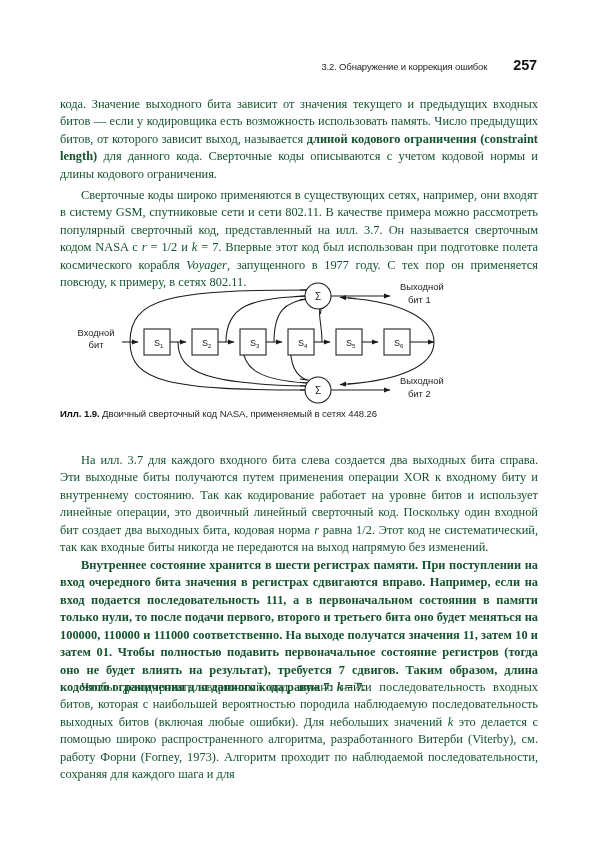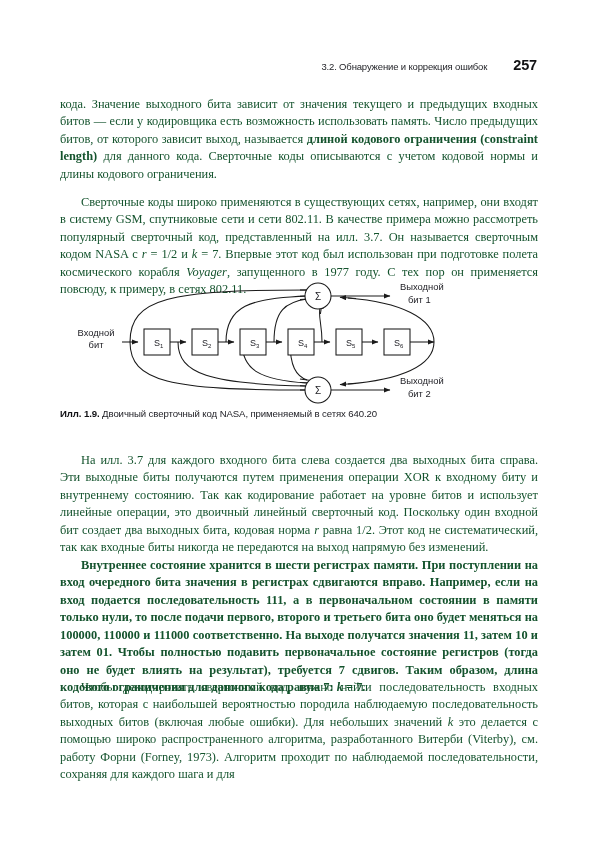--- a/index.html
+++ b/index.html
@@ -62,21 +62,21 @@
     margin: 0;
     text-indent: 21px;
     hyphens: manual;
   }
   .body-col p.noindent {
     text-indent: 0;
   }
   b { font-weight: bold; }
   i { font-style: italic; }
   .blk1 { top: 96px; }
-  .blk2 { top: 194px; }
+  .blk2 { top: 187px; }
   .blk3 { top: 452px; }
   .blk4 { top: 557px; font-weight: bold; }
   .blk5 { top: 679px; }
 
   
   .figure {
     position: absolute;
     left: 60px;
     top: 278px;
     width: 478px;
@@ -218,21 +218,21 @@
       <text class="io-label" x="36" y="58" text-anchor="middle">Входной</text>
       <text class="io-label" x="36" y="70" text-anchor="middle">бит</text>
       <text class="io-label" x="340" y="12">Выходной</text>
       <text class="io-label" x="348" y="25">бит 1</text>
       <text class="io-label" x="340" y="106">Выходной</text>
       <text class="io-label" x="348" y="119">бит 2</text>
     </svg>
   </div>
 
   <div class="caption">
-    <span class="cap-label">Илл. 1.9.</span><span> Двоичный сверточный код NASA, применяемый в сетях 640.20</span>
+    <span class="cap-label">Илл. 1.9.</span><span> Двоичный сверточный код NASA, применяемый в сетях 448.26</span>
   </div>
 
   <div class="body-col blk3">
     <p><span>На илл. 3.7 для каждого входного бита слева создается два выходных бита справа. Эти выходные биты получаются путем применения операции XOR к входному биту и внутреннему состоянию. Так как кодирование работает на уровне битов и использует линейные операции, это двоичный линейный сверточный код. Поскольку один входной бит создает два выходных бита, кодовая норма </span><i>r</i><span> равна 1/2. Этот код не систематический, так как входные биты никогда не передаются на выход напрямую без изменений.</span></p>
   </div>
 
   <div class="body-col blk4">
     <p><span>Внутреннее состояние хранится в шести регистрах памяти. При поступлении на вход очередного бита значения в регистрах сдвигаются вправо. Например, если на вход подается последовательность 111, а в первоначальном состоянии в памяти только нули, то после подачи первого, второго и третьего бита оно будет меняться на 100000, 110000 и 111000 соответственно. На выходе получатся значения 11, затем 10 и затем 01. Чтобы полностью подавить первоначальное состояние регистров (тогда оно не будет влиять на результат), требуется 7 сдвигов. Таким образом, длина кодового ограничения для данного кода равна 7: </span><i>k</i><span> = 7.</span></p>
   </div>
 

